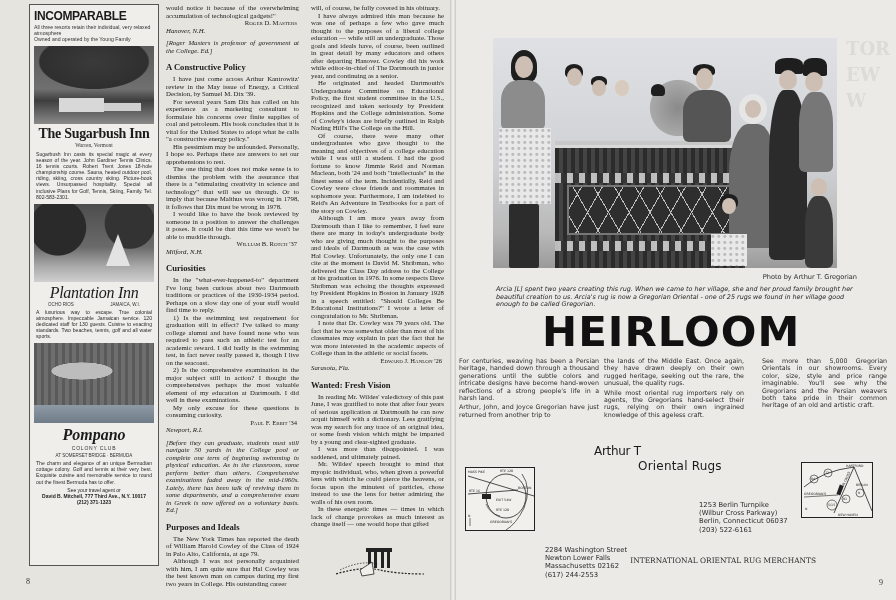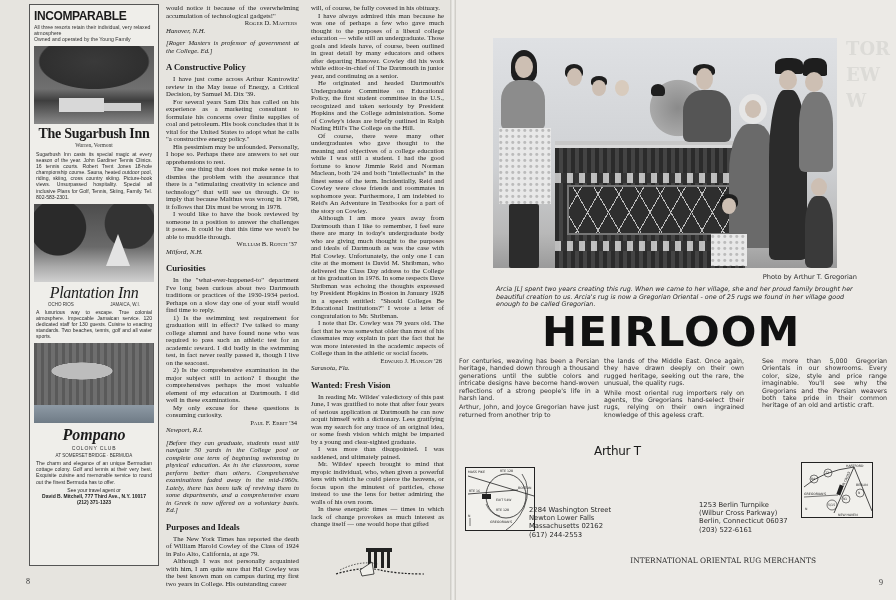--- a/index.html
+++ b/index.html
@@ -86,21 +86,21 @@
   .brand { position: absolute; left: 130px; top: 443px; width: 220px; color: #1a1a1a; font-family: "DejaVu Sans", sans-serif; }
   .brand-first { font-size: 12px; line-height: 16px; margin-left: 8px; letter-spacing: -0.3px; }
   .brand-main { font-size: 30px; line-height: 26px; letter-spacing: -1.2px; font-weight: bold; font-family: "DejaVu Sans", sans-serif; }
   .brand-inc { font-size: 14px; font-weight: normal; letter-spacing: 0; }
   .brand-sub { font-size: 12px; line-height: 14px; margin-left: 52px; letter-spacing: 0.2px; }
   .map { position: absolute; border: 1px solid #222; background: #f1f0ec; }
   .map-left { left: 9px; top: 467px; width: 70px; height: 64px; }
   .map-right { left: 345px; top: 462px; width: 72px; height: 56px; }
   .map-label { position: absolute; font-family: "DejaVu Sans", sans-serif; font-size: 3.2px; color: #222; white-space: nowrap; }
   .addr { position: absolute; top: 506px; font-family: "DejaVu Sans", sans-serif; font-size: 6.8px; line-height: 8.2px; color: #2a2a2a; }
-  .addr-1 { left: 73px; }
+  .addr-1 { left: 89px; margin-top: 40px; }
   .addr-2 { left: 243px; top: 501px; }
   .footer-line { position: absolute; left: 100px; width: 260px; text-align: right; font-family: "DejaVu Serif", serif; font-size: 7.4px; color: #2a2a2a; }
   .fl-1 { top: 556px; }
   .fl-2 { top: 566px; }
   .ghost { position: absolute; left: 390px; top: 36px; width: 46px; height: 90px; font-family: "DejaVu Serif", serif; font-weight: bold; font-size: 18px; color: #dcdbd7; line-height: 26px; overflow: hidden; }
 </style>
 </head>
 <body>
 
 <div class="spread">
@@ -261,20 +261,21 @@
     <div class="body-col bc2">
       <p>the lands of the Middle East. Once again, they have drawn deeply on their own rugged heritage, seeking out the rare, the unusual, the quality rugs.</p>
       <p>While most oriental rug importers rely on agents, the Gregorians hand-select their rugs, relying on their own ingrained knowledge of this ageless craft.</p>
     </div>
     <div class="body-col bc3">
       <p>See more than 5,000 Gregorian Orientals in our showrooms. Every color, size, style and price range imaginable. You'll see why the Gregorians and the Persian weavers both take pride in their common heritage of an old and artistic craft.</p>
     </div>
 
     <div class="brand">
       <div class="brand-first">Arthur T</div>
+      <div class="brand-sub">Oriental Rugs</div>
     </div>
 
     <div class="map map-left">
       <svg width="70" height="64" viewBox="0 0 70 64">
         <path d="M2 8 L 68 28" stroke="#222" stroke-width="0.8" fill="none"></path>
         <path d="M2 26 L 52 22" stroke="#222" stroke-width="0.8" fill="none"></path>
         <ellipse cx="40" cy="28" rx="20" ry="22" stroke="#222" stroke-width="0.8" fill="none"></ellipse>
         <path d="M56 6 Q 66 20 58 40 Q 50 56 40 62" stroke="#222" stroke-width="0.7" fill="none"></path>
         <rect x="16" y="26" width="9" height="5" fill="#222"></rect>
         <path d="M20 36 Q 24 46 34 48" stroke="#222" stroke-width="0.6" fill="none"></path>

